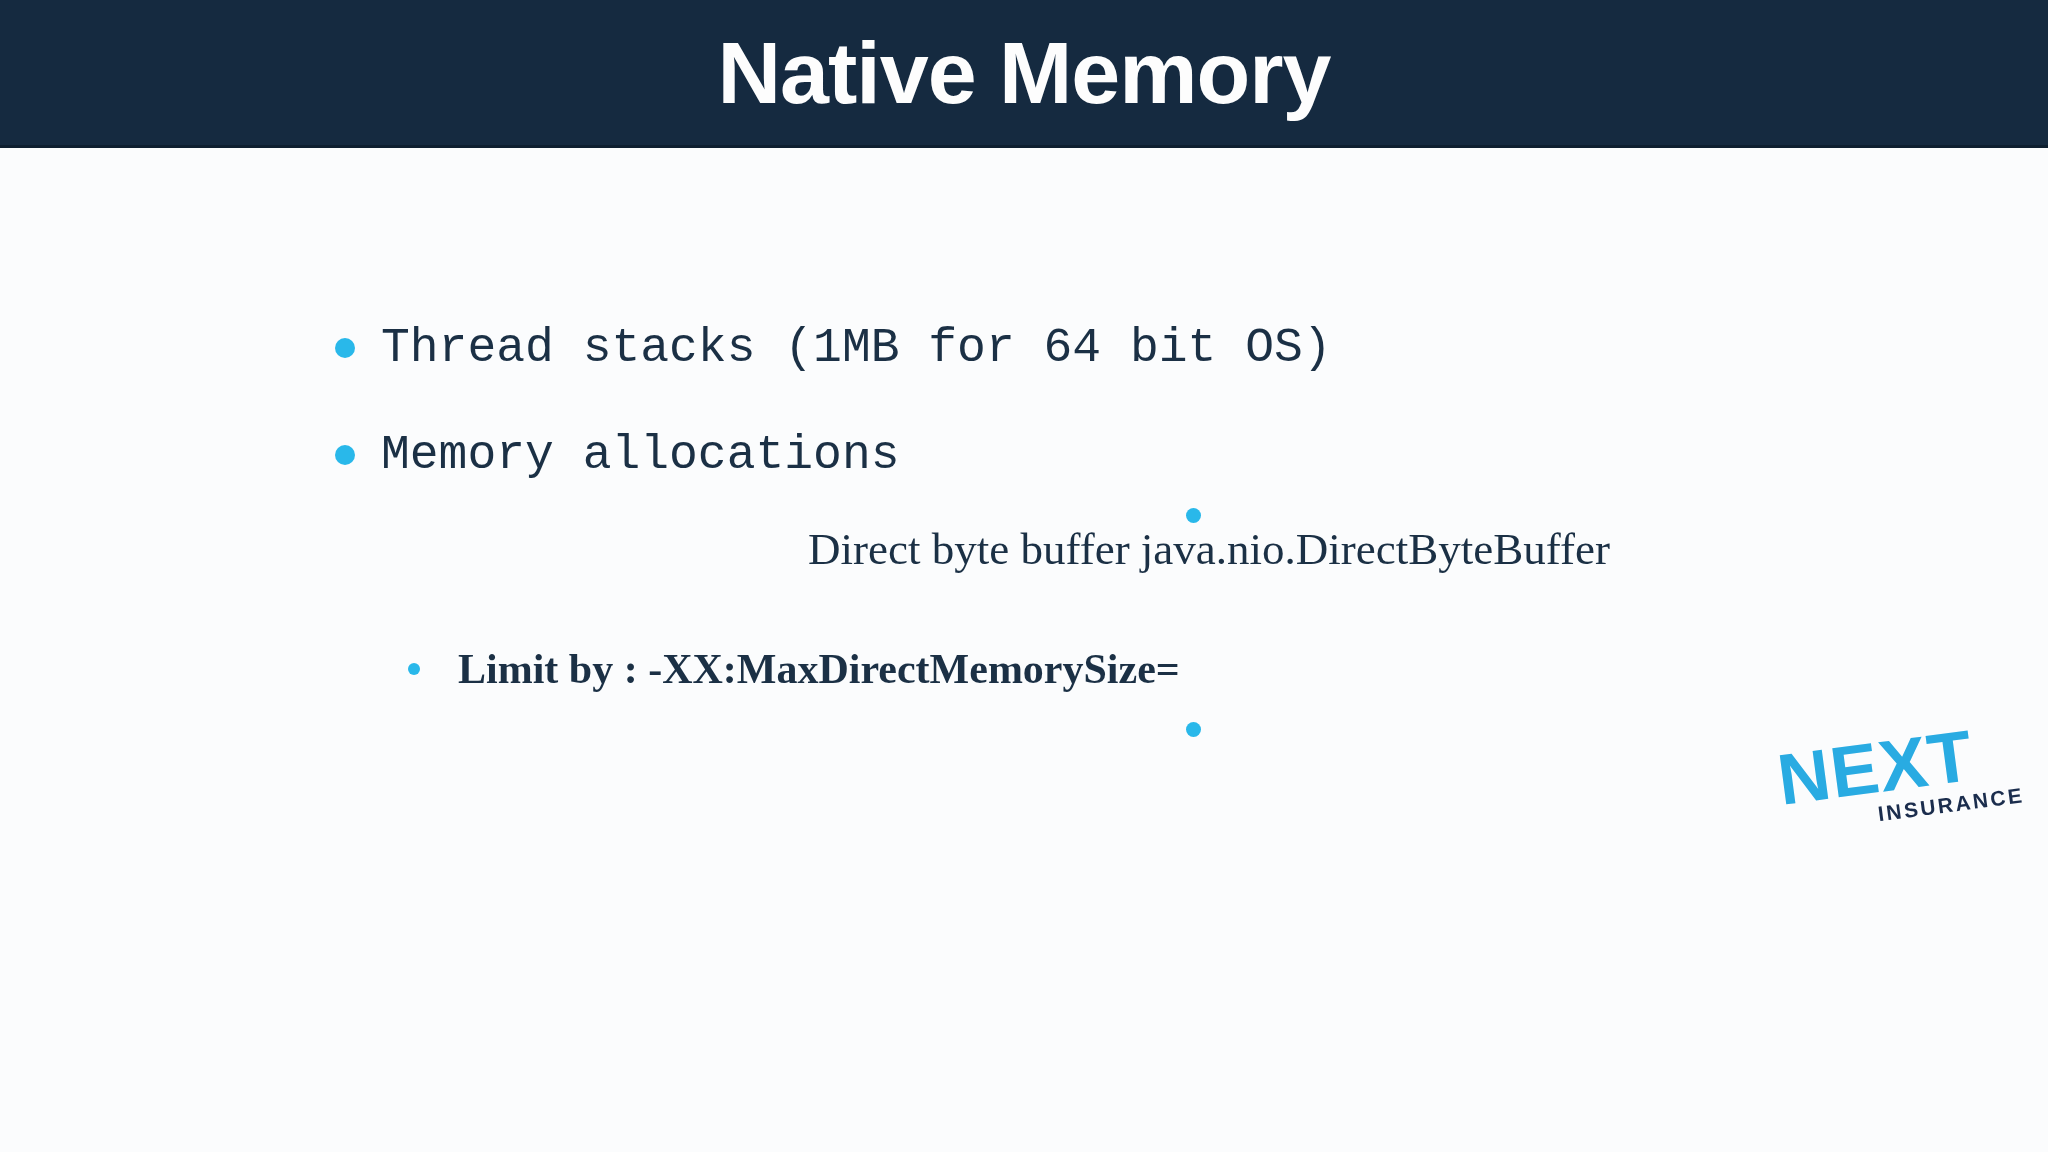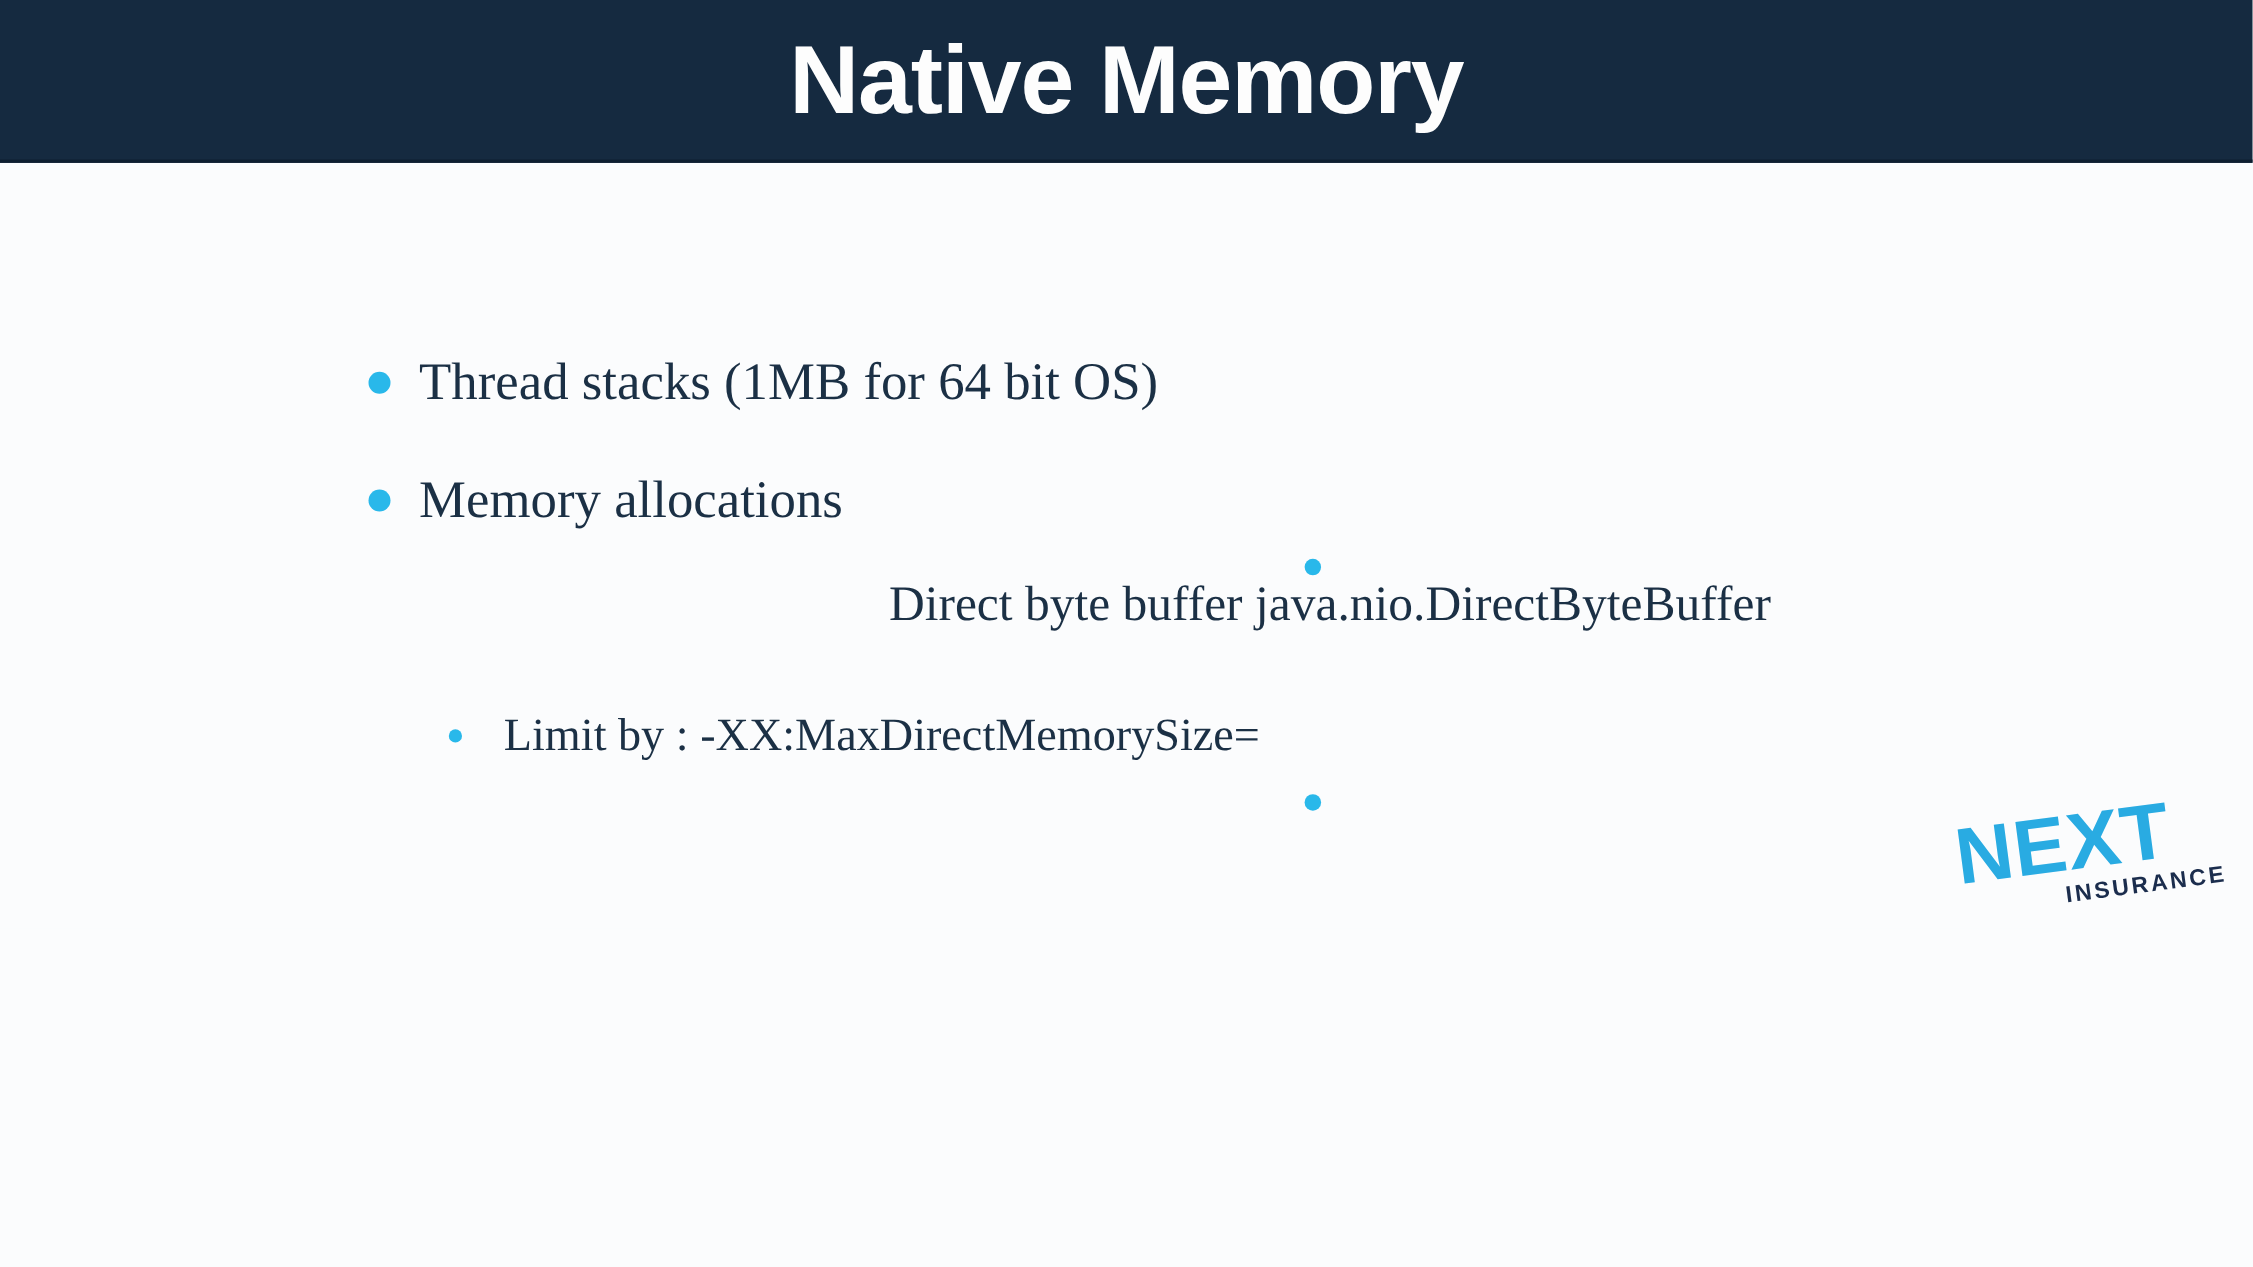--- a/index.html
+++ b/index.html
@@ -43,25 +43,25 @@
     display: flex;
     align-items: center;
     height: 107px;
     color: #1b3045;
   }
   .bullet {
     border-radius: 50%;
     background: #29b8ea;
     flex: 0 0 auto;
   }
-  .lvl1 { padding-left: 335px; font-size: 48px; }
+  .lvl1 { padding-left: 335px; font-size: 48px; font-family: Liberation Mono, monospace; }
   .lvl1 .bullet { width: 20px; height: 20px; margin-right: 26px; }
   .lvl2 { padding-left: 370px; font-size: 45px; flex-direction: column; }
   .lvl2 .bullet { width: 15px; height: 15px; margin-right: 32px; }
-  .lvl3 { padding-left: 408px; font-size: 42px; }
+  .lvl3 { padding-left: 408px; font-size: 42px; font-weight: bold; }
   .lvl3 .bullet { width: 12px; height: 12px; margin-right: 38px; }
   .logo {
     position: absolute;
     right: 26px;
     bottom: 24px;
     transform: rotate(-7.5deg);
     transform-origin: 60% 60%;
     display: flex;
     flex-direction: column;
     align-items: flex-end;

